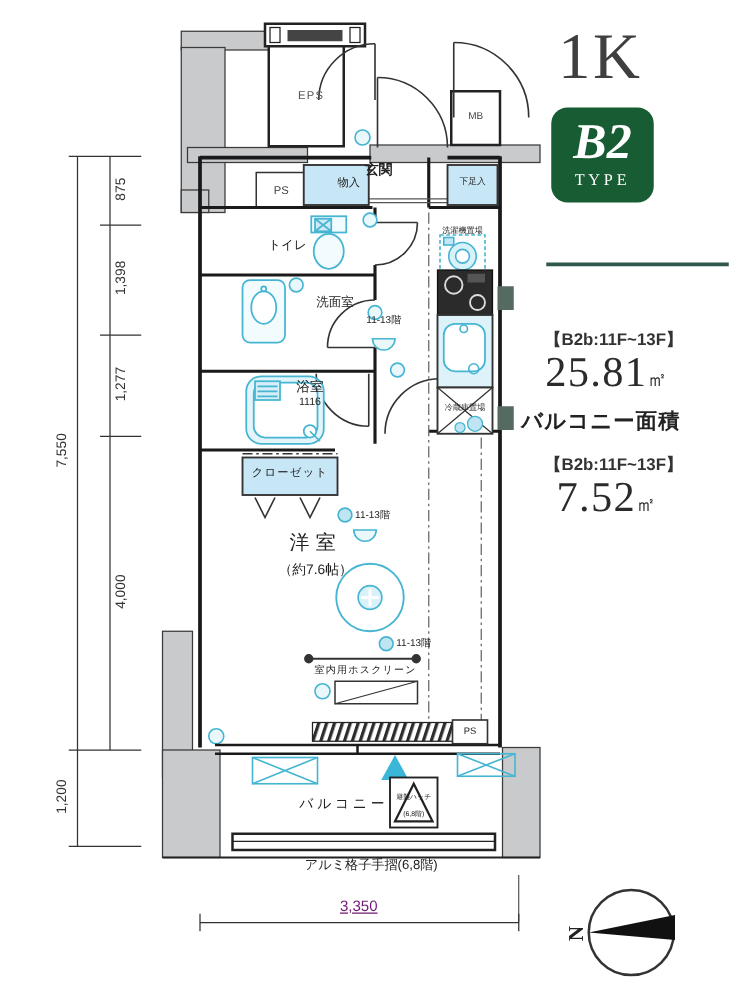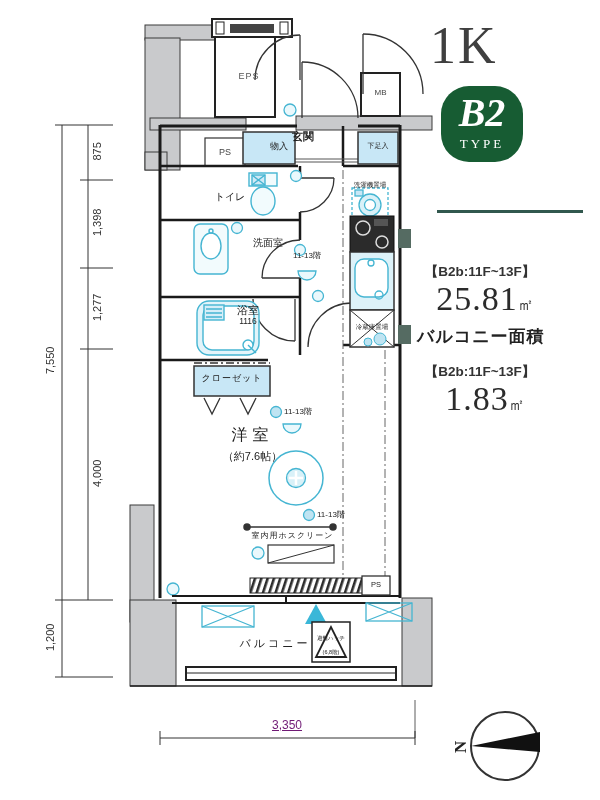--- a/index.html
+++ b/index.html
@@ -5,35 +5,35 @@
   html,body{margin:0;padding:0;background:#ffffff;}
   .page{position:relative;width:600px;height:800px;background:#fff;overflow:hidden;
         font-family:"Liberation Sans",sans-serif;}
   .lbl{position:absolute;line-height:1.15;color:#222;white-space:nowrap;
        font-family:"Liberation Sans",sans-serif;}
   .ctr{text-align:center;}
   .vrot{transform:rotate(-90deg);transform-origin:center center;}
   .serif{font-family:"Liberation Serif","DejaVu Serif",serif;}
   .dim{font-size:11px;color:#333;}
   
-  .hdr-1k{position:absolute;left:430px;top:16px;width:84px;text-align:left;
+  .hdr-1k{position:absolute;left:430px;top:16px;width:84px;text-align:right;
           font-size:52px;color:#3f3f3f;font-family:"Liberation Serif",serif;letter-spacing:2px;}
   .badge{position:absolute;left:441px;top:86px;width:82px;height:76px;background:#175c33;
-         border-radius:28px;color:#fff;text-align:center;}
+         border-radius:13px;color:#fff;text-align:center;}
   .badge .b-main{font-family:"Liberation Serif",serif;font-style:italic;font-weight:bold;
          font-size:40px;line-height:46px;display:block;margin-top:4px;}
   .badge .b-sub{font-family:"Liberation Serif",serif;font-size:13px;letter-spacing:3px;display:block;}
   .subtype{position:absolute;left:437px;top:158px;width:146px;text-align:center;
            font-family:"Liberation Serif",serif;font-style:italic;font-weight:bold;
            font-size:40px;color:#175c33;}
   .subtype-rule{position:absolute;left:437px;top:210px;width:146px;border-top:3px solid #31584e;}
   
   .sec-bullet{position:absolute;width:13px;height:19px;background:#556b62;}
   .sec-title{position:absolute;font-size:17px;font-weight:bold;color:#222;letter-spacing:1px;}
-  .sec-floors{position:absolute;width:170px;text-align:center;font-size:13.5px;font-weight:bold;color:#333;}
+  .sec-floors{position:absolute;width:170px;text-align:center;font-size:13.5px;font-weight:bold;color:#333;padding-left:11px;}
   .sec-value{position:absolute;width:180px;text-align:center;color:#2b2b2b;
              font-family:"Liberation Serif",serif;}
   .sec-value .num{font-size:34px;letter-spacing:1px;}
   .sec-value .unit{font-size:16px;}
 </style>
 </head>
 <body>
 
 <div class="page">
 
@@ -264,21 +264,21 @@
 
   <div class="sec-bullet" style="left:398px;top:229px;"></div>
   <div class="sec-floors" style="left:395px;top:263px;">【B2b:11F~13F】</div>
   <div class="sec-value" style="left:395px;top:280px;">
     <span class="num">25.81</span><span class="unit">㎡</span>
   </div>
   <div class="sec-bullet" style="left:398px;top:325px;"></div>
   <div class="sec-title" style="left:417px;top:325px;text-align:right;">バルコニー面積</div>
   <div class="sec-floors" style="left:395px;top:363px;">【B2b:11F~13F】</div>
   <div class="sec-value" style="left:395px;top:380px;">
-    <span class="num">1.83</span><span class="unit">㎡</span>
+    <span class="num">7.52</span><span class="unit">㎡</span>
   </div>
 
   <div class="lbl ctr" style="left:219px;top:71px;width:60px;font-size:9px;color:#555;letter-spacing:1px;">EPS</div>
   <div class="lbl ctr" style="left:205px;top:147px;width:40px;font-size:9px;color:#444;">PS</div>
   <div class="lbl ctr" style="left:275px;top:130px;width:56px;font-size:11px;font-weight:bold;">玄関</div>
   <div class="lbl ctr" style="left:361px;top:88px;width:39px;font-size:8px;color:#444;">MB</div>
   <div class="lbl ctr" style="left:243px;top:141px;width:72px;font-size:9px;">物入</div>
   <div class="lbl ctr" style="left:358px;top:142px;width:40px;font-size:7px;">下足入</div>
   <div class="lbl ctr" style="left:200px;top:191px;width:60px;font-size:10px;">トイレ</div>
   <div class="lbl ctr" style="left:223px;top:237px;width:90px;font-size:10px;">洗面室</div>
@@ -291,20 +291,21 @@
   <div class="lbl ctr" style="left:205px;top:450px;width:95px;font-size:11px;">（約7.6帖）</div>
   <div class="lbl ctr" style="left:220px;top:637px;width:110px;font-size:11px;letter-spacing:3px;">バルコニー</div>
   <div class="lbl ctr" style="left:312px;top:635px;width:38px;font-size:5.5px;">避難ハッチ</div>
   <div class="lbl ctr" style="left:312px;top:649px;width:38px;font-size:5.5px;">(6,8階)</div>
   <div class="lbl ctr" style="left:362px;top:581px;width:28px;font-size:7.5px;">PS</div>
 
   <div class="lbl ctr" style="left:279px;top:251px;width:56px;font-size:8px;">11-13階</div>
   <div class="lbl ctr" style="left:268px;top:407px;width:60px;font-size:8px;">11-13階</div>
   <div class="lbl" style="left:317px;top:510px;font-size:8px;">11-13階</div>
   <div class="lbl ctr" style="left:230px;top:531px;width:125px;font-size:8px;letter-spacing:1px;">室内用ホスクリーン</div>
+  <div class="lbl ctr" style="left:187px;top:686px;width:220px;font-size:10.5px;">アルミ格子手摺(6,8階)</div>
 
   <div class="lbl ctr vrot dim" style="left:67px;top:145px;width:60px;">875</div>
   <div class="lbl ctr vrot dim" style="left:67px;top:216px;width:60px;">1,398</div>
   <div class="lbl ctr vrot dim" style="left:67px;top:301px;width:60px;">1,277</div>
   <div class="lbl ctr vrot dim" style="left:67px;top:467px;width:60px;">4,000</div>
   <div class="lbl ctr vrot dim" style="left:20px;top:354px;width:60px;">7,550</div>
   <div class="lbl ctr vrot dim" style="left:20px;top:631px;width:60px;">1,200</div>
   <div class="lbl ctr" style="left:237px;top:719px;width:100px;font-size:12px;color:#701a75;text-decoration:underline;">3,350</div>
 
   <div class="lbl ctr vrot serif" style="left:446px;top:737px;width:30px;font-size:17px;font-weight:bold;">N</div>

